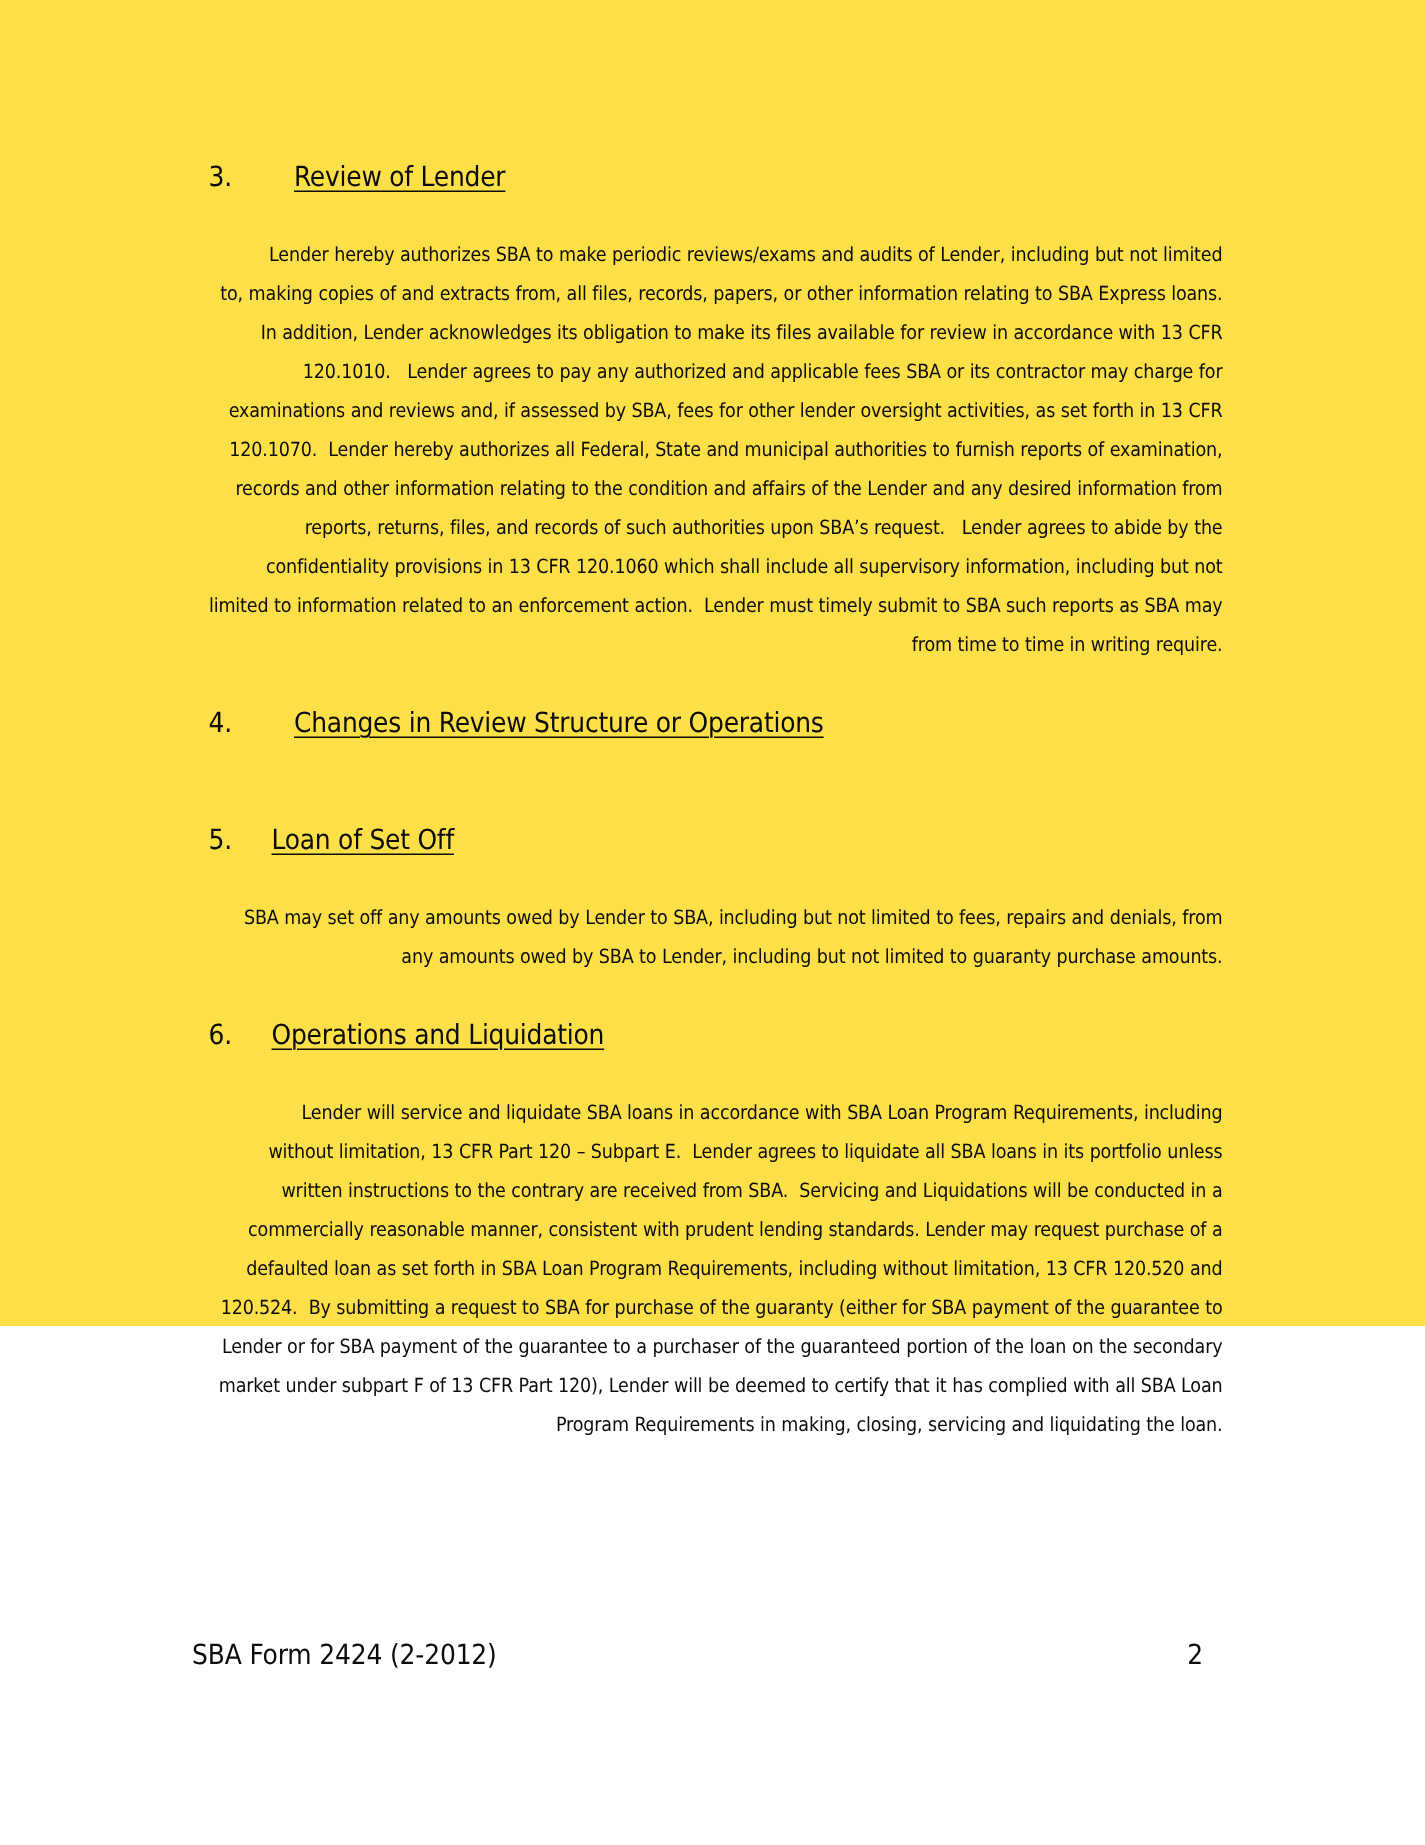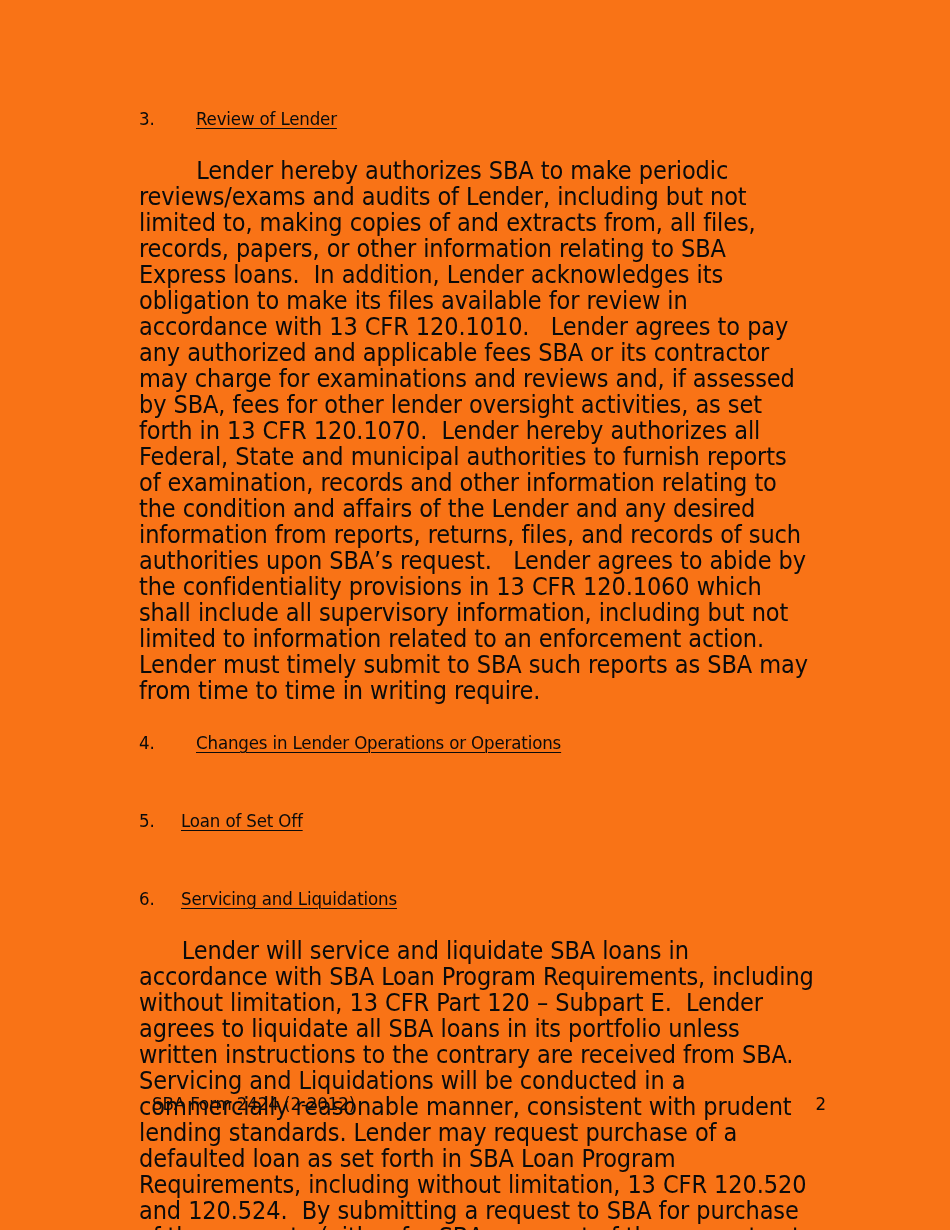--- a/index.html
+++ b/index.html
@@ -15,22 +15,22 @@
     overflow: hidden;
     font-family: "DejaVu Sans Condensed", "Liberation Sans Narrow", "Liberation Sans", sans-serif;
     color: #0b0b0b;
     -webkit-font-smoothing: antialiased;
   }
 
   .page {
     position: absolute;
     left: 0; top: 0;
     width: 950px;
-    height: 1230px;
-    background: #f97316;
+    height: 884px;
+    background: #fde047;
   }
 
   
   .content {
     position: absolute;
     left: 139px;
     top: 106px;
     width: 676px;
   }
 
@@ -57,36 +57,36 @@
     width: 57px;
   }
 
   .section-heading .title {
     text-decoration: underline;
     text-underline-offset: 3px;
     text-decoration-thickness: 1px;
   }
 
   .para {
-    font-size: 25px;
+    font-size: 13px;
     line-height: 26px;
     letter-spacing: -0.1px;
     word-spacing: 0.1px;
-    text-align: left;
+    text-align: right;
     margin: 0;
     padding: 0;
     white-space: pre-wrap;
   }
 
   .gap-after-heading { height: 26px; }
   .gap-between-sections { height: 26px; }
 
   .footer {
     position: absolute;
-    left: 152px;
+    left: 128px;
     top: 1092px;
     width: 676px;
     font-size: 18.5px;
     line-height: 24px;
     letter-spacing: -0.1px;
     display: flex;
     justify-content: space-between;
     align-items: baseline;
   }
   .footer-right { padding-right: 2px; }
@@ -103,39 +103,40 @@
         <span class="num">3.</span><span class="title">Review of Lender</span>
       </div>
       <div class="gap-after-heading"></div>
       <p class="para">        Lender hereby authorizes SBA to make periodic reviews/exams and audits of Lender, including but not limited to, making copies of and extracts from, all files, records, papers, or other information relating to SBA Express loans.  In addition, Lender acknowledges its obligation to make its files available for review in accordance with 13 CFR 120.1010.   Lender agrees to pay any authorized and applicable fees SBA or its contractor may charge for examinations and reviews and, if assessed by SBA, fees for other lender oversight activities, as set forth in 13 CFR 120.1070.  Lender hereby authorizes all Federal, State and municipal authorities to furnish reports of examination, records and other information relating to the condition and affairs of the Lender and any desired information from reports, returns, files, and records of such authorities upon SBA’s request.   Lender agrees to abide by the confidentiality provisions in 13 CFR 120.1060 which shall include all supervisory information, including but not limited to information related to an enforcement action.  Lender must timely submit to SBA such reports as SBA may from time to time in writing require.</p>
     </div>
 
     <div class="gap-between-sections"></div>
 
     <div class="section">
       <div class="section-heading wide">
-        <span class="num">4.</span><span class="title">Changes in Lender Operations or Operations</span>
+        <span class="num">4.</span><span class="title">Changes in Review Structure or Operations</span>
       </div>
       <div class="gap-after-heading"></div>
     </div>
 
     <div class="gap-between-sections"></div>
 
     <div class="section">
       <div class="section-heading">
         <span class="num">5.</span><span class="title">Loan of Set Off</span>
       </div>
       <div class="gap-after-heading"></div>
+      <p class="para">      SBA may set off any amounts owed by Lender to SBA, including but not limited to fees, repairs and denials, from any amounts owed by SBA to Lender, including but not limited to guaranty purchase amounts.</p>
     </div>
 
     <div class="gap-between-sections"></div>
 
     <div class="section">
       <div class="section-heading">
-        <span class="num">6.</span><span class="title">Servicing and Liquidations</span>
+        <span class="num">6.</span><span class="title">Operations and Liquidation</span>
       </div>
       <div class="gap-after-heading"></div>
       <p class="para">      Lender will service and liquidate SBA loans in accordance with SBA Loan Program Requirements, including without limitation, 13 CFR Part 120 – Subpart E.  Lender agrees to liquidate all SBA loans in its portfolio unless written instructions to the contrary are received from SBA.  Servicing and Liquidations will be conducted in a commercially reasonable manner, consistent with prudent lending standards. Lender may request purchase of a defaulted loan as set forth in SBA Loan Program Requirements, including without limitation, 13 CFR 120.520 and 120.524.  By submitting a request to SBA for purchase of the guaranty (either for SBA payment of the guarantee to Lender or for SBA payment of the guarantee to a purchaser of the guaranteed portion of the loan on the secondary market under subpart F of 13 CFR Part 120), Lender will be deemed to certify that it has complied with all SBA Loan Program Requirements in making, closing, servicing and liquidating the loan.</p>
     </div>
 
   </div>
 
   <div class="footer">
     <span class="footer-left">SBA Form 2424 (2-2012)</span>
     <span class="footer-right">2</span>

